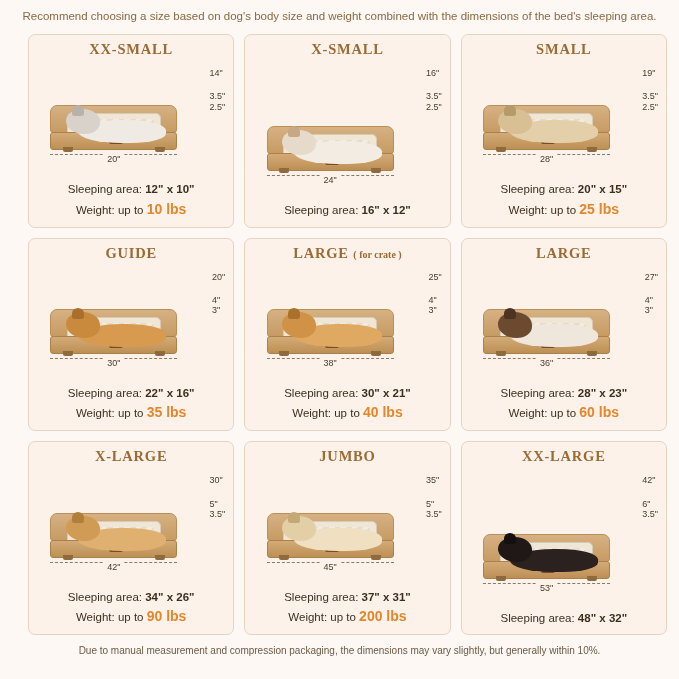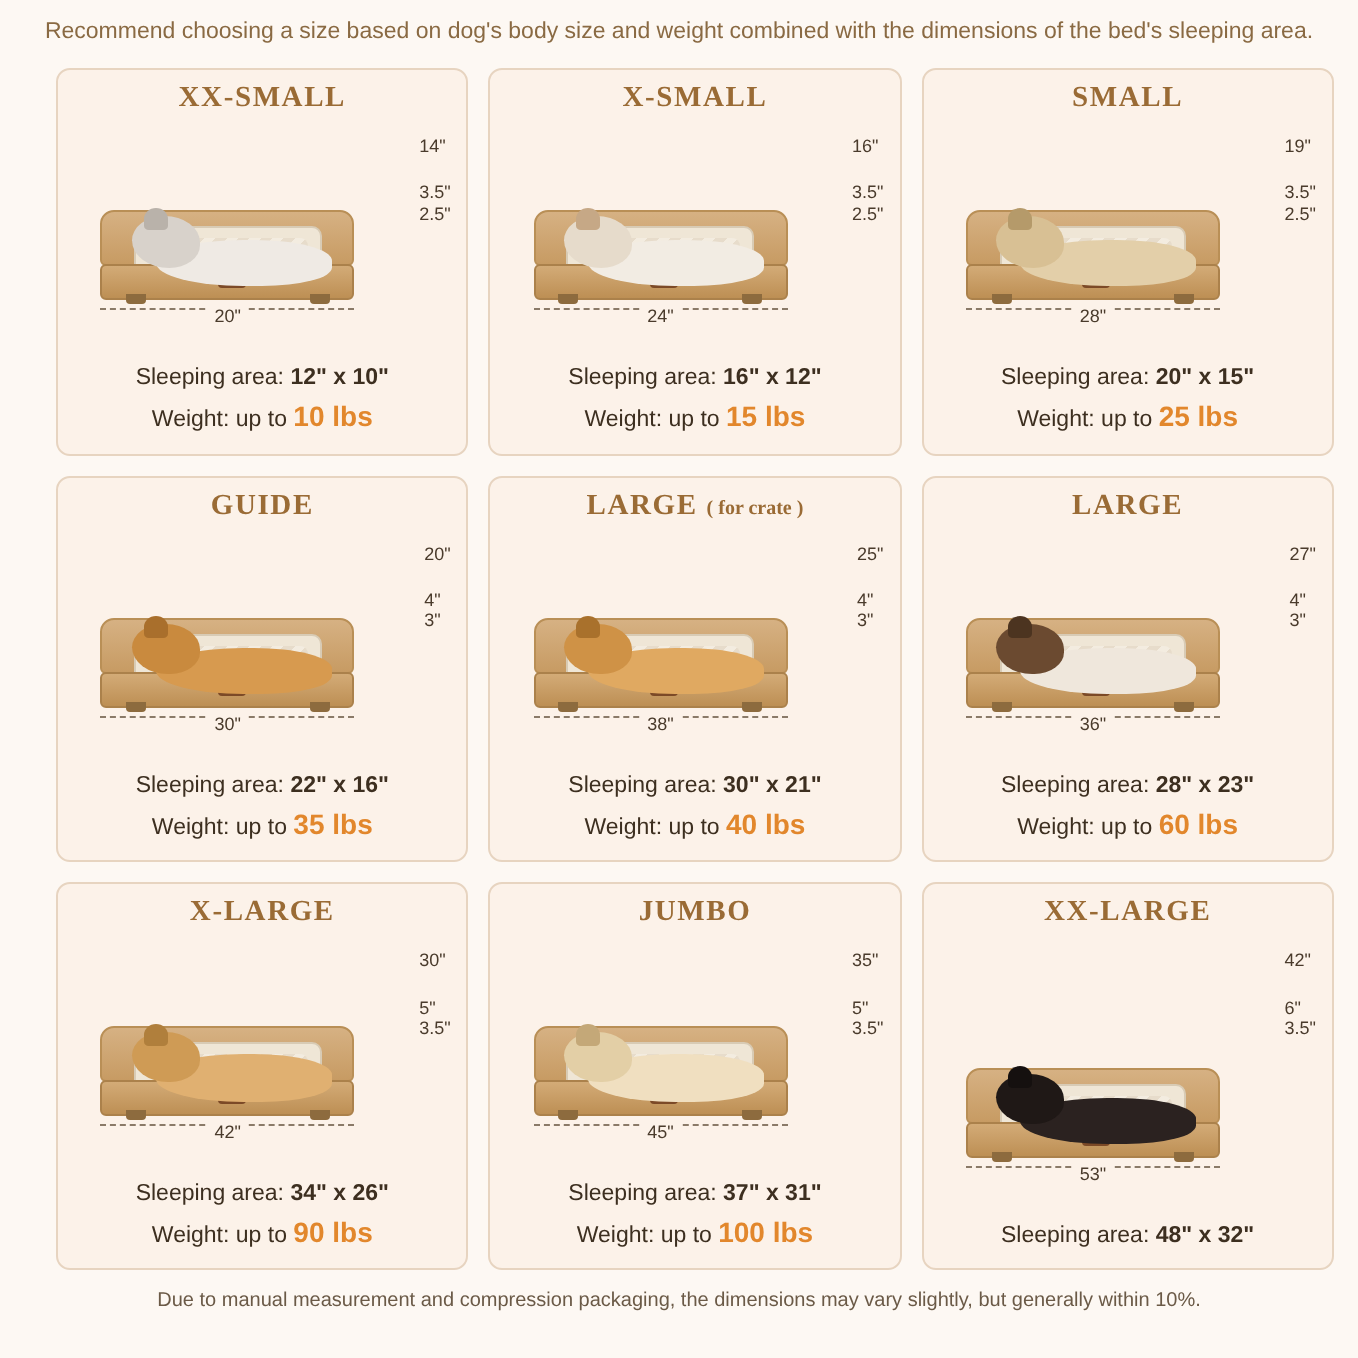--- a/index.html
+++ b/index.html
@@ -290,23 +290,20 @@
         <div>2.5"</div>
       </div>
       <div class="dim-w">
         <span>24"</span>
       </div>
     </div>
     <div class="specs">
       <div>
         <span>Sleeping area: </span><span class="val">16" x 12"</span>
       </div>
-      <div>
-        <span>Weight: up to </span><span class="weight-num">15 lbs</span>
-      </div>
     </div>
   </div>
       <div class="card">
     <div class="card-title">
       <span>SMALL</span>
       <span class="note"></span>
     </div>
     <div class="illus">
       <div class="bed">
         <div class="bed-backrest"></div>
@@ -513,21 +510,21 @@
       </div>
       <div class="dim-w">
         <span>45"</span>
       </div>
     </div>
     <div class="specs">
       <div>
         <span>Sleeping area: </span><span class="val">37" x 31"</span>
       </div>
       <div>
-        <span>Weight: up to </span><span class="weight-num">100 lbs</span>
+        <span>Weight: up to </span><span class="weight-num">200 lbs</span>
       </div>
     </div>
   </div>
       <div class="card">
     <div class="card-title">
       <span>XX-LARGE</span>
       <span class="note"></span>
     </div>
     <div class="illus">
       <div class="bed">

